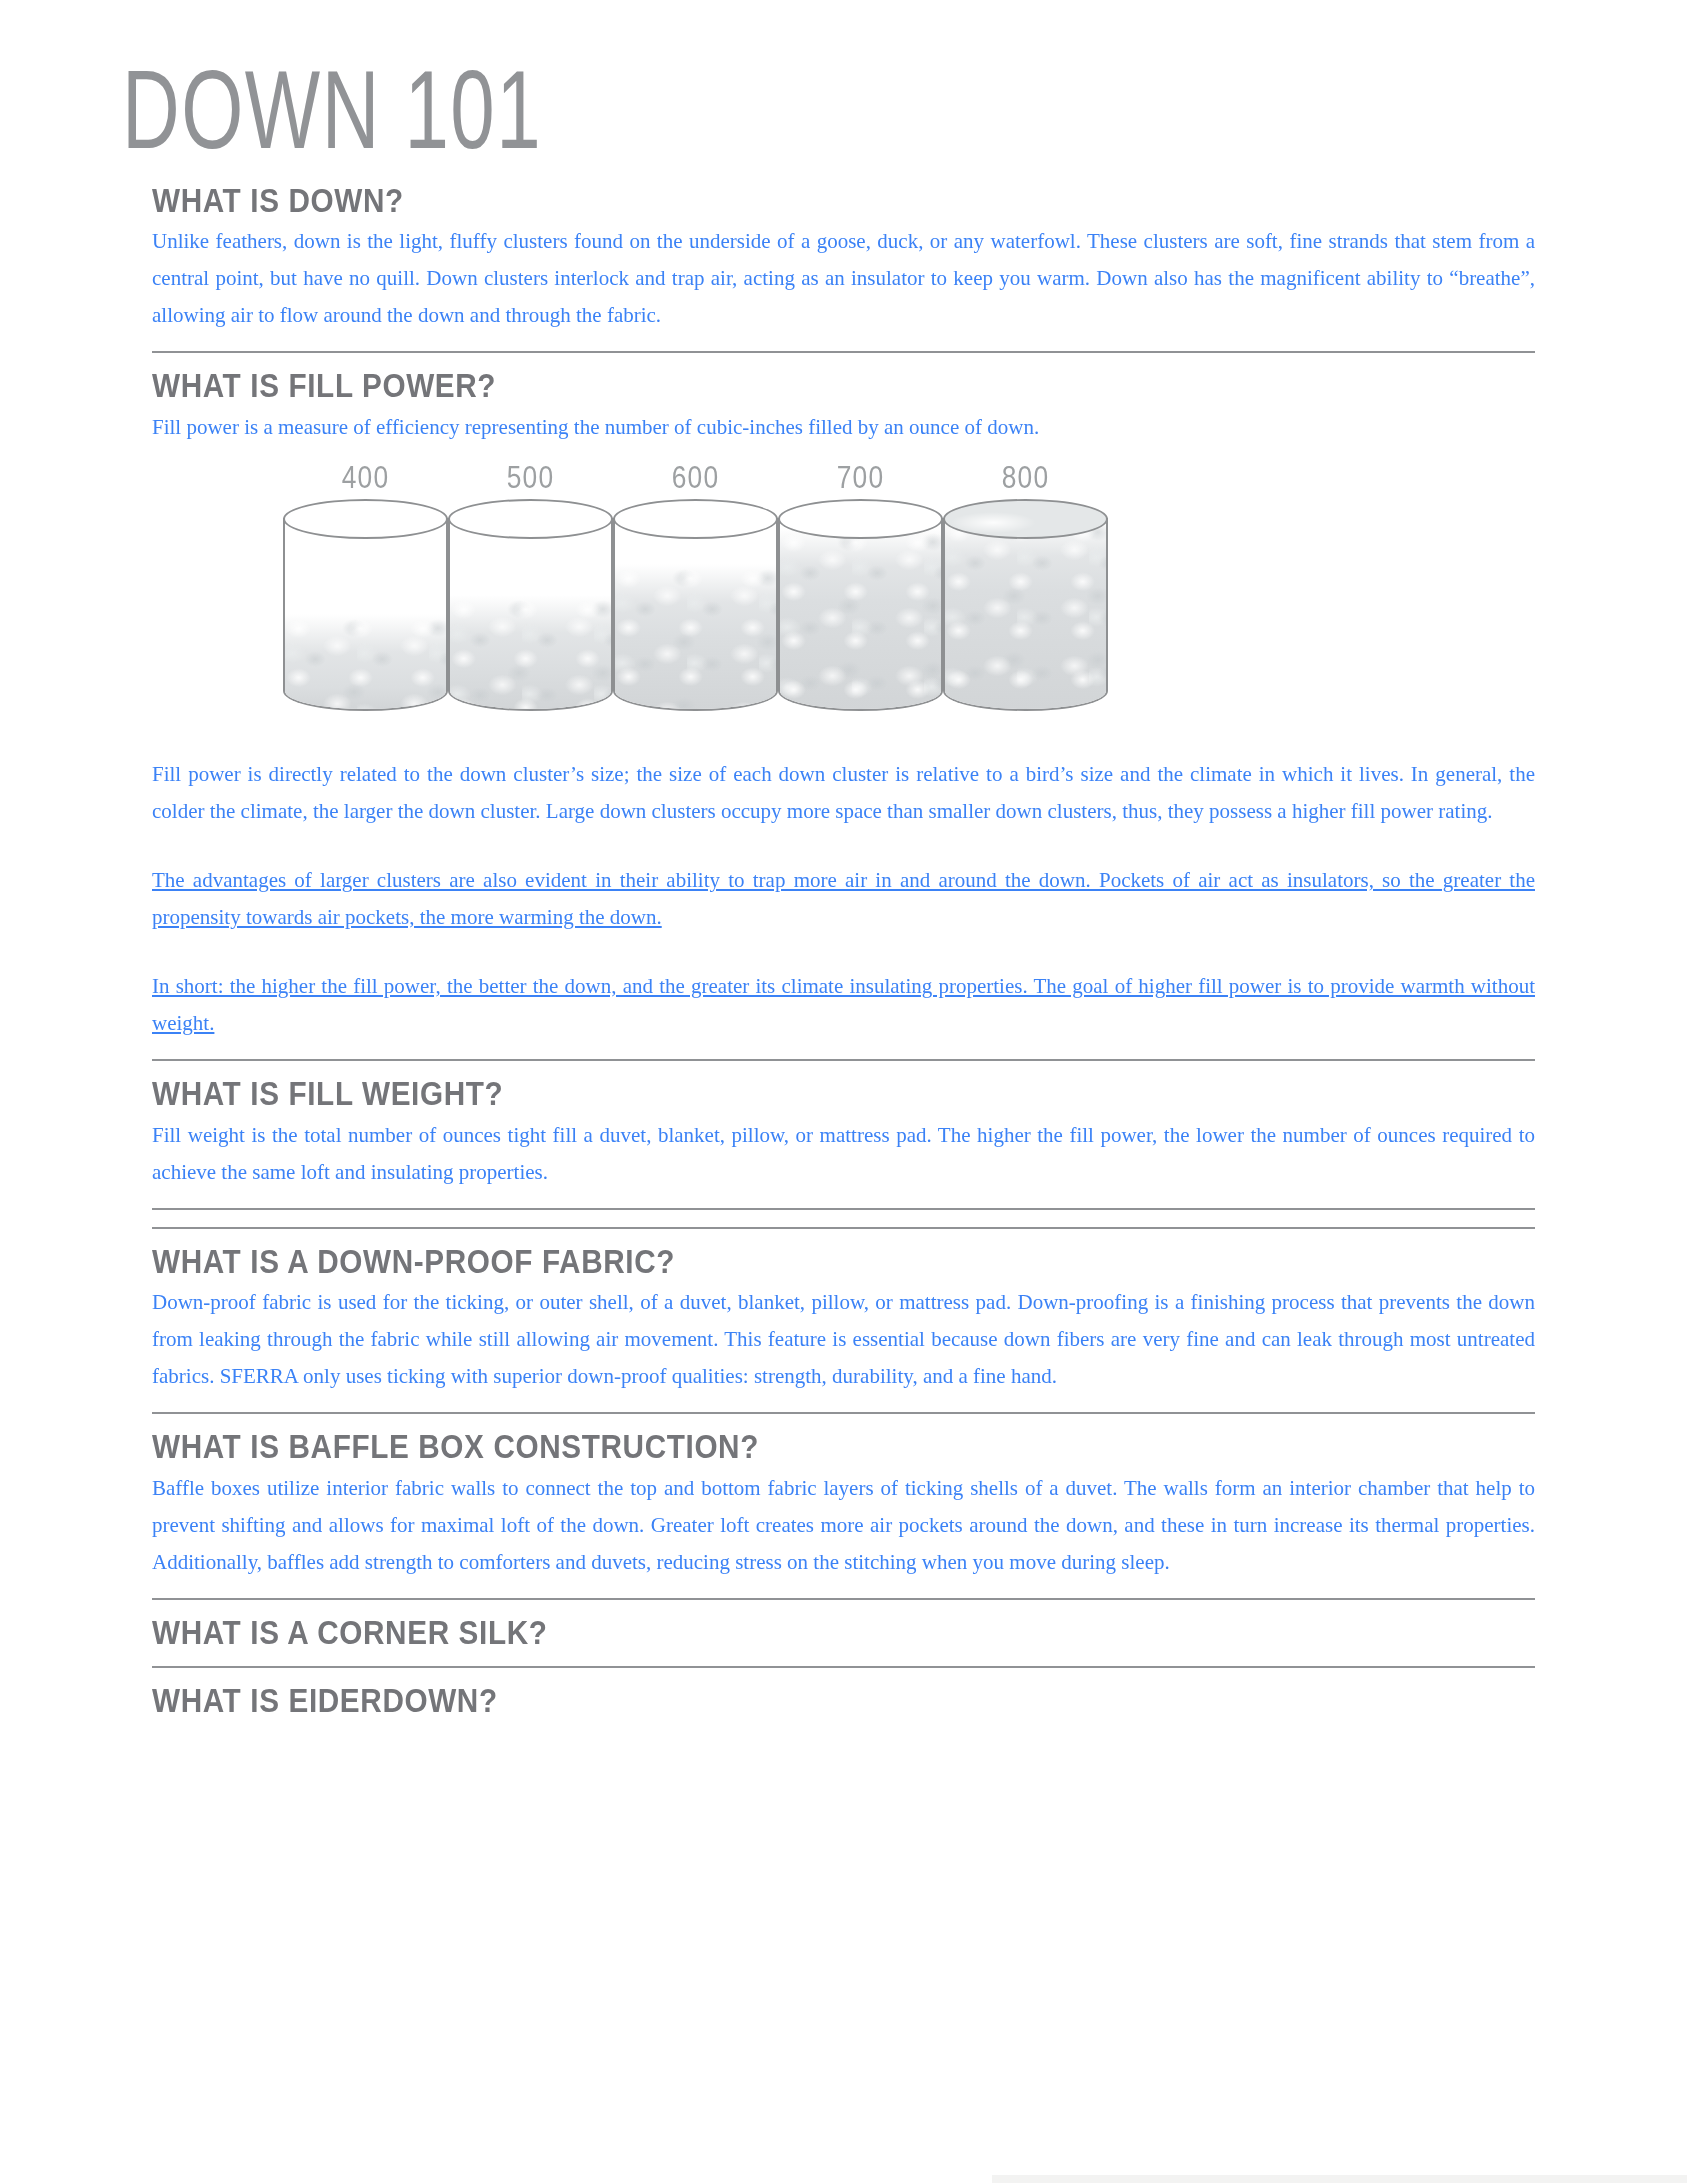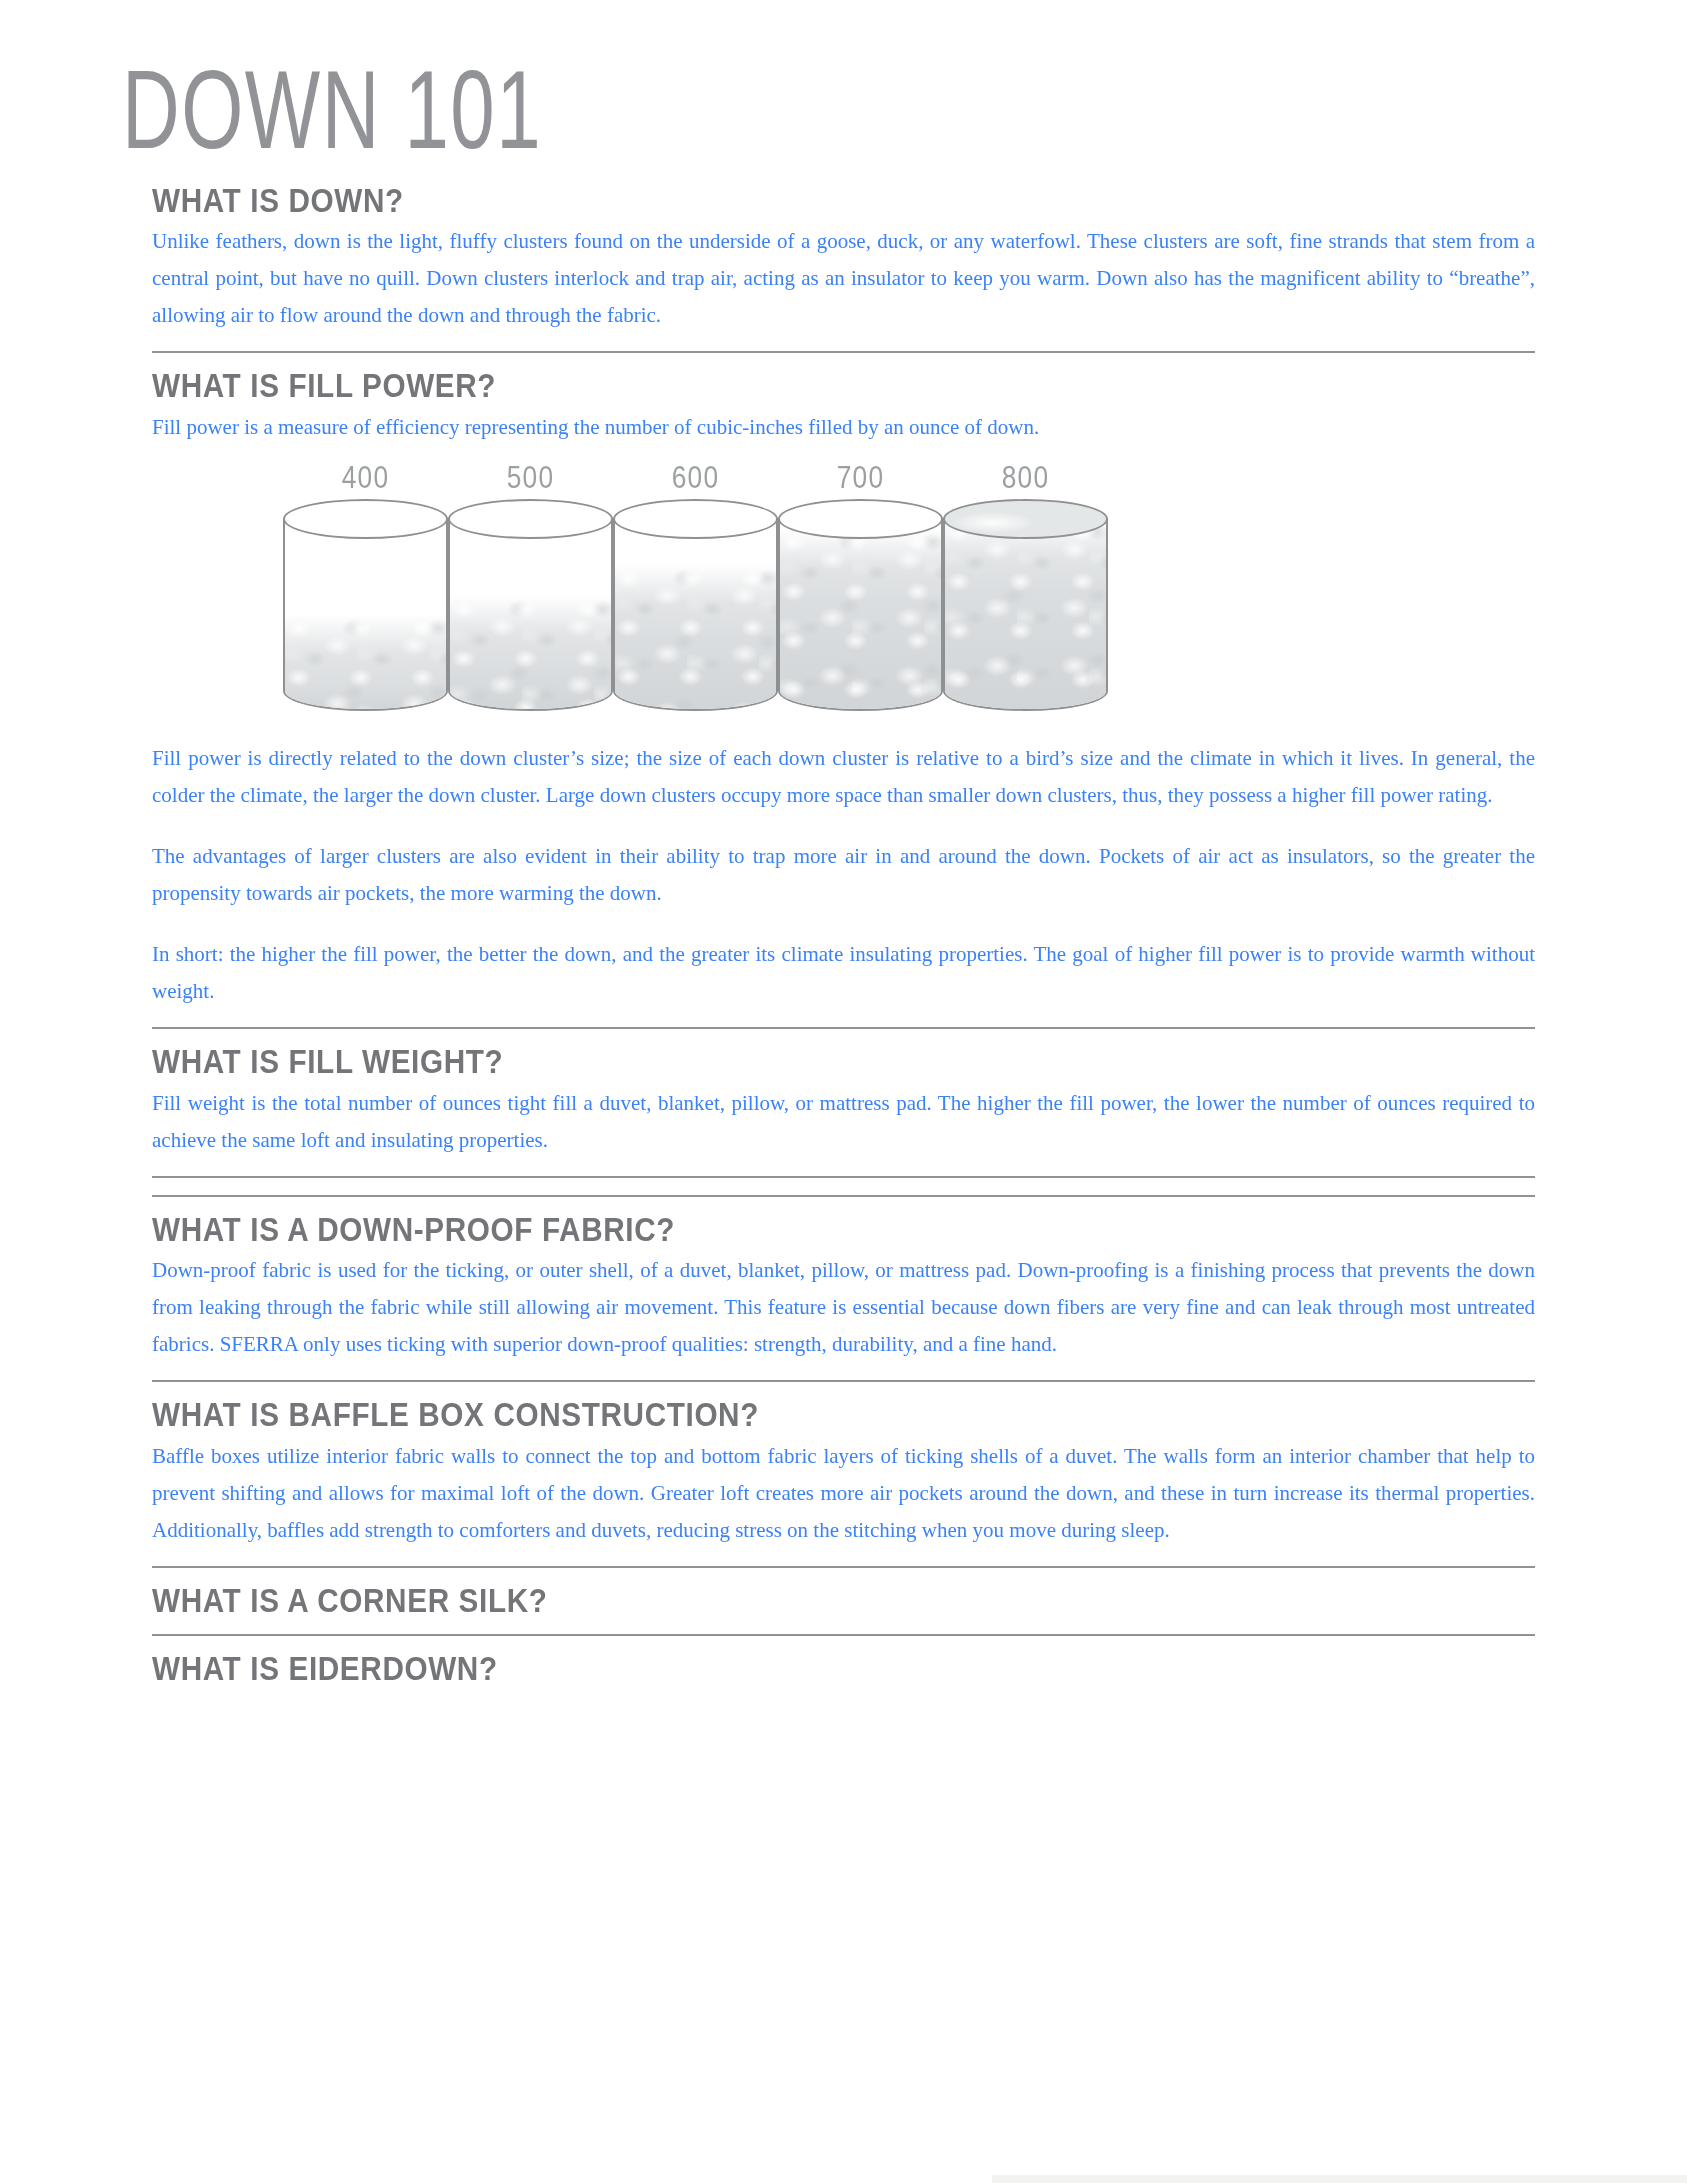--- a/index.html
+++ b/index.html
@@ -42,22 +42,22 @@
     white-space:nowrap;
   }
   .sec-heading.first{margin-top:26.5px;}
   .para{
     margin:6.6px 0 0 0;
     font-size:21px;
     line-height:37px;
     color:#3b82f6;
     text-align:justify;
   }
-  .para.gap{margin-top:24px;}
-  .para.after-diagram{margin-top:29px;}
+  .para.gap{margin-top:32px;text-decoration:underline;}
+  .para.after-diagram{margin-top:45px;}
   .rule{
     margin:17px 0 0 0;
     height:2px;
     background:#909295;
   }
   
   .diagram{
     margin-top:16px;
     padding-left:131px;
     display:flex;

